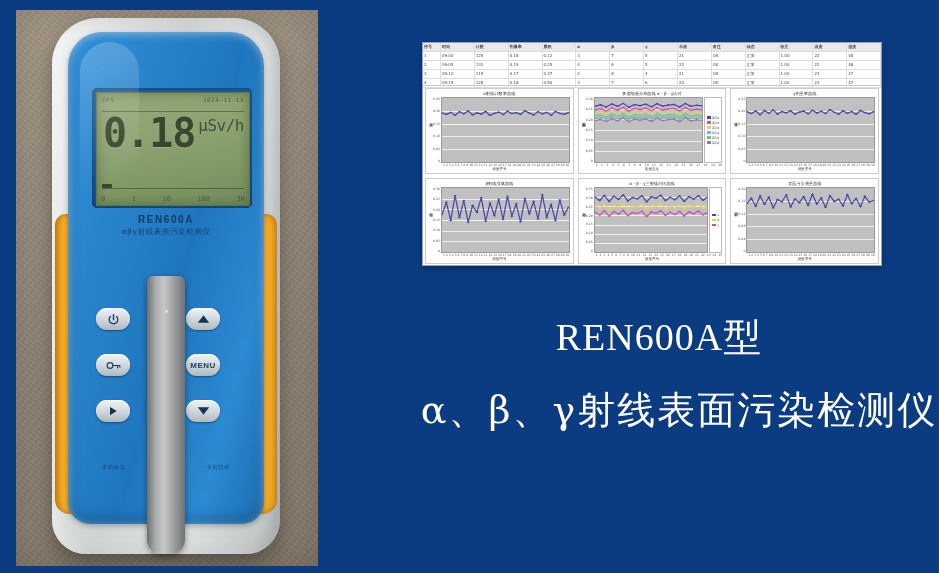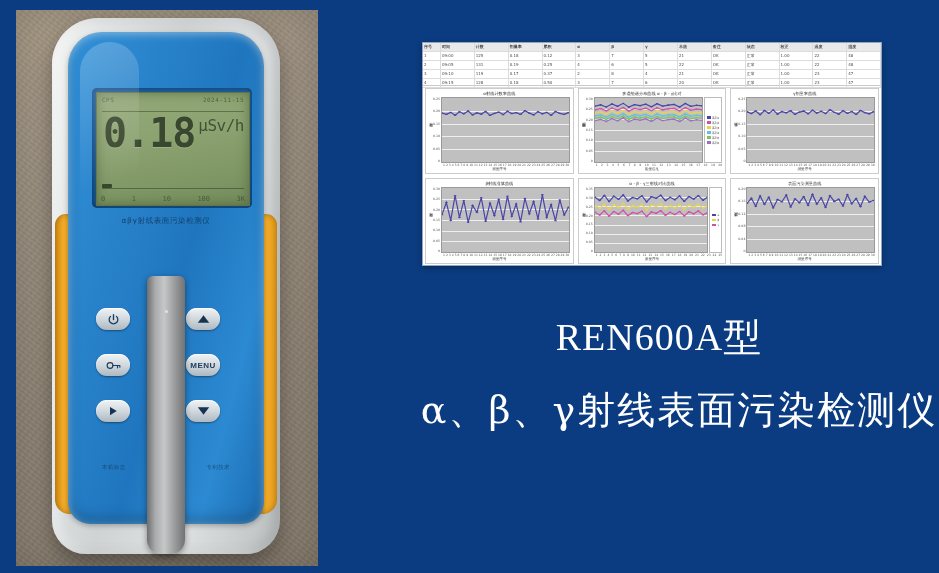--- a/index.html
+++ b/index.html
@@ -315,20 +315,21 @@
                 <span>0</span>
                 <span>1</span>
                 <span>10</span>
                 <span>100</span>
                 <span>3K</span>
               </div>
           </div>
         </div>
 
         <div class="brand">
+          <div class="model">REN600A</div>
           <div class="sub">αβγ射线表面污染检测仪</div>
         </div>
 
         <div class="keypad" id="keypad">
             <div class="key col-l row1">
               <span class="glyph">
                 <svg width="13" height="13" viewBox="0 0 24 24">
                   <path d="M12 3v9" stroke="#1d3f5e" stroke-width="2.6" fill="none" stroke-linecap="round"></path>
                   <path d="M6.5 6.2a8 8 0 1 0 11 0" stroke="#1d3f5e" stroke-width="2.4" fill="none" stroke-linecap="round"></path>
                 </svg>

